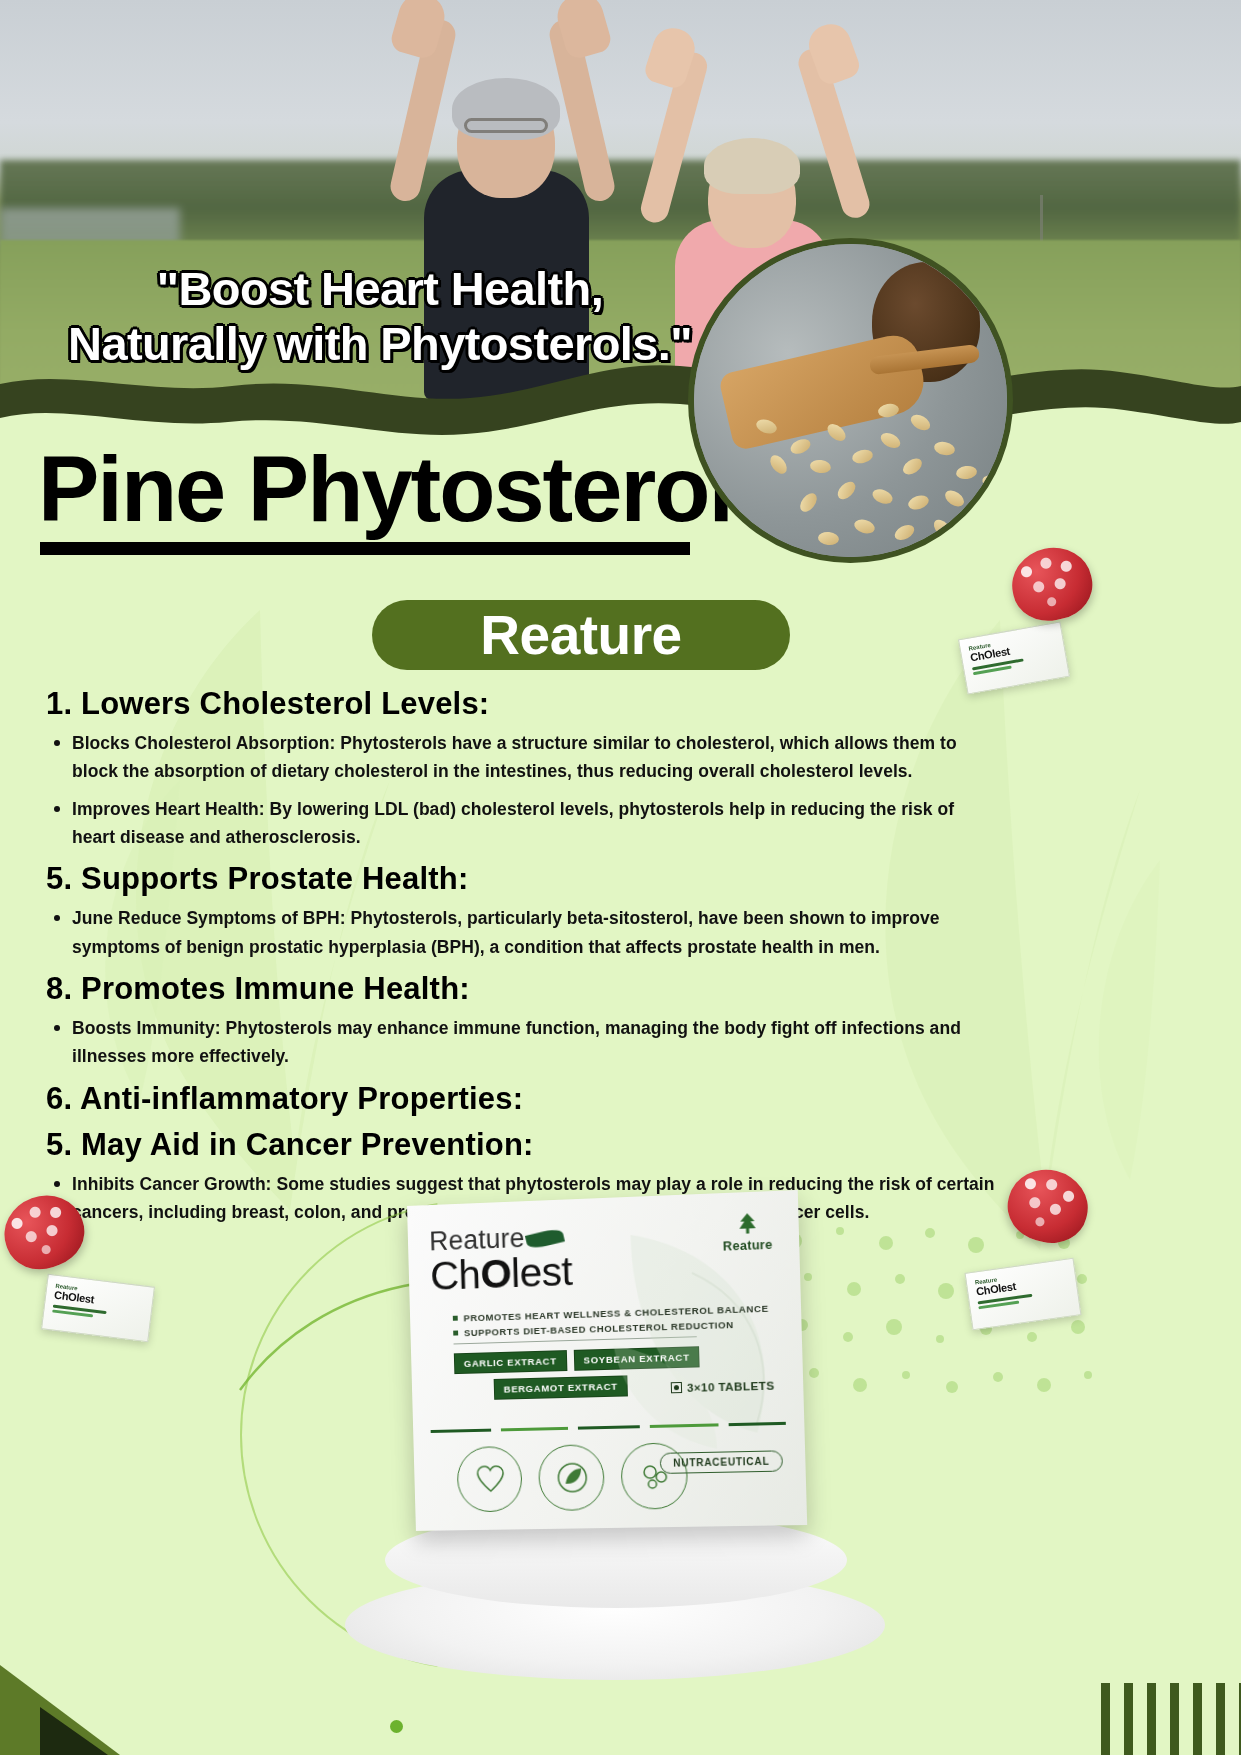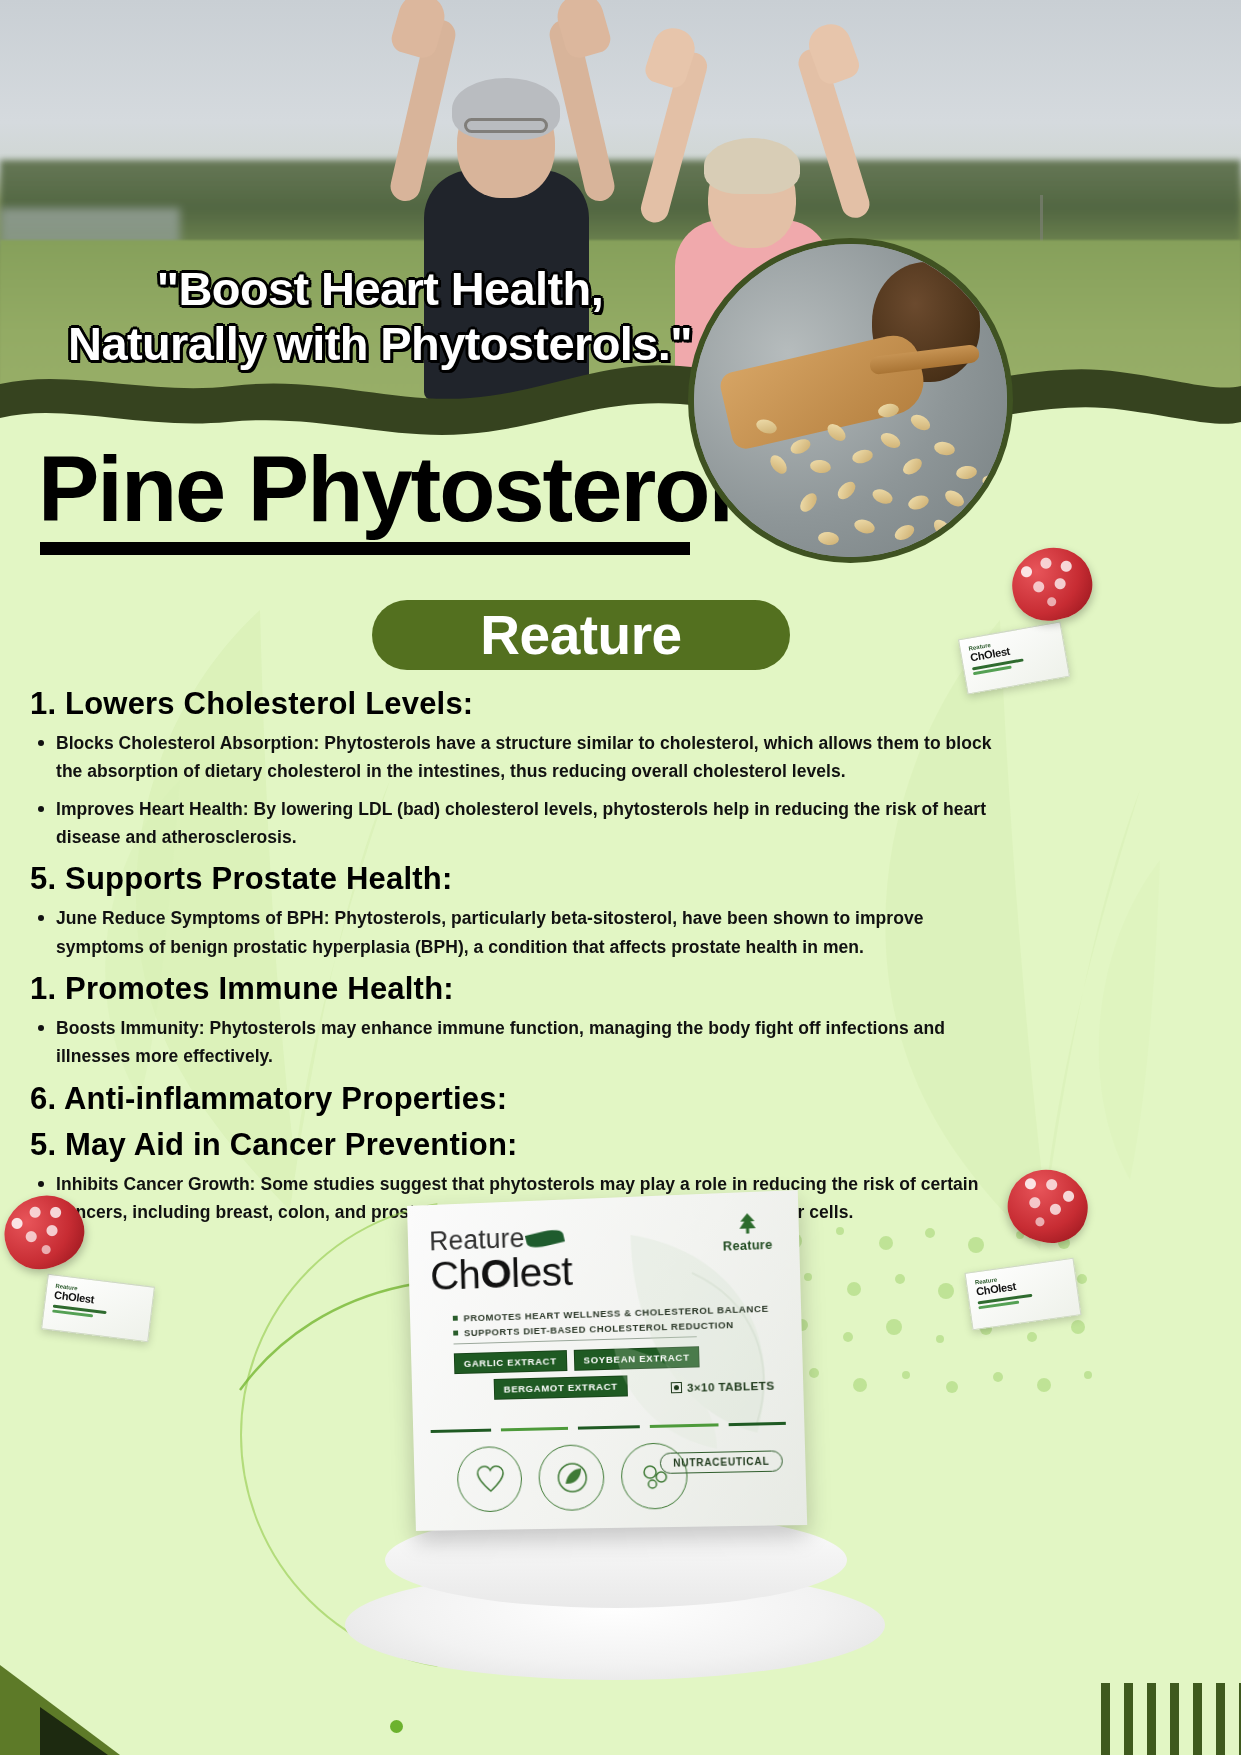--- a/index.html
+++ b/index.html
@@ -130,21 +130,21 @@
     position:absolute; left:372px; top:600px; width:418px; height:70px;
     background:#53701f; border-radius:36px; z-index:10;
     display:flex; align-items:center; justify-content:center;
   }
   .benefits-badge span {
     color:#fff; font-size:55px; font-weight:bold; letter-spacing:-.5px;
     font-family:"Liberation Sans Narrow","Liberation Sans", sans-serif;
   }
 
   
-  .content { position:absolute; left:0; top:676px; width:1033px; z-index:10; padding:0 22px; }
+  .content { position:absolute; left:0; top:676px; width:1033px; z-index:10; padding:0 38px; }
   .sec-head {
     font-family:"Liberation Sans Narrow","Liberation Sans", sans-serif;
     font-size:31px; font-weight:bold; color:#000; margin:10px 0 7px 8px;
     letter-spacing:.2px;
   }
   .blist { list-style:none; margin:0 0 4px 0; }
   .blist li {
     position:relative; padding-left:34px; margin-bottom:9px;
     font-family:"Liberation Sans Narrow","Liberation Sans", sans-serif;
     font-size:17.5px; font-weight:bold; line-height:1.62; color:#111;
@@ -340,21 +340,21 @@
   </div>
 
   <div>
     <div class="sec-head">5. Supports Prostate Health:</div>
     <ul class="blist">
       <li>June Reduce Symptoms of BPH: Phytosterols, particularly beta-sitosterol, have been shown to improve symptoms of benign prostatic hyperplasia (BPH), a condition that affects prostate health in men.</li>
     </ul>
   </div>
 
   <div>
-    <div class="sec-head">1. Promotes Immune Health:</div>
+    <div class="sec-head">8. Promotes Immune Health:</div>
     <ul class="blist">
       <li>Boosts Immunity: Phytosterols may enhance immune function, managing the body fight off infections and illnesses more effectively.</li>
     </ul>
   </div>
 
   <div>
     <div class="sec-head">6. Anti-inflammatory Properties:</div>
   </div>
 
   <div>

